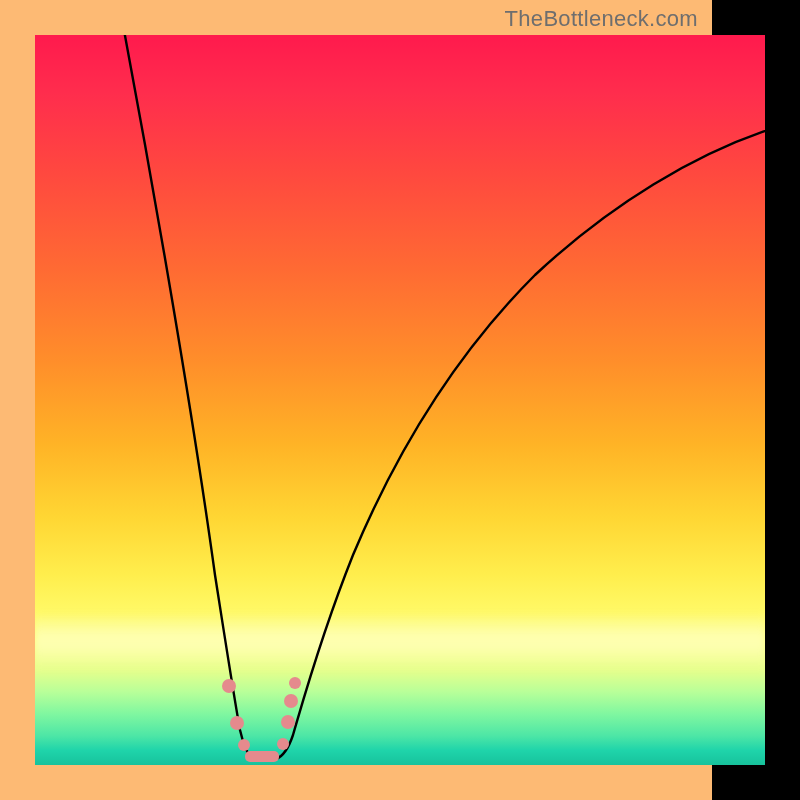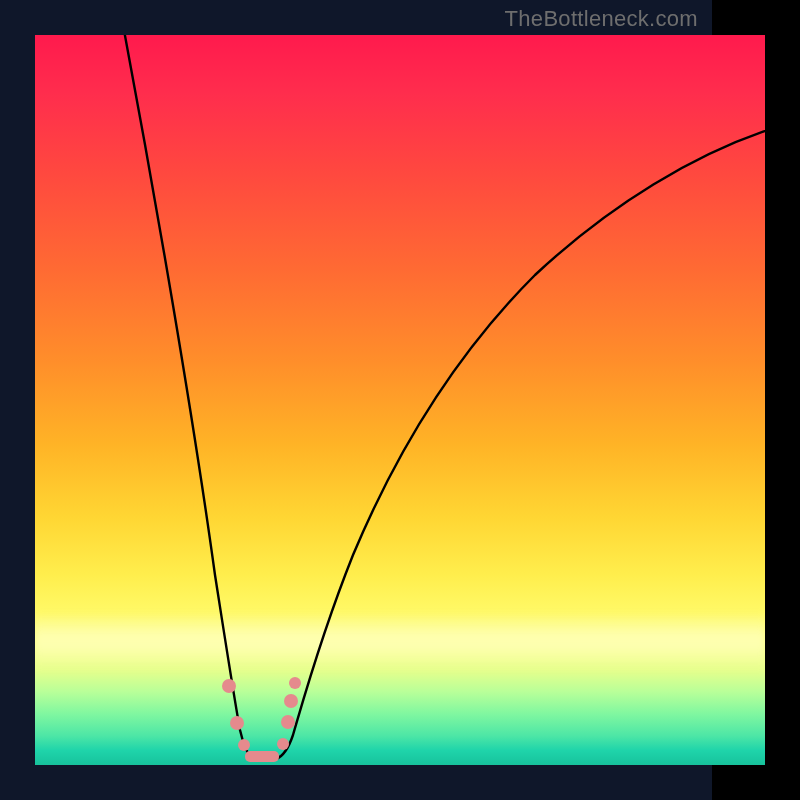--- a/index.html
+++ b/index.html
@@ -1,16 +1,16 @@
 <!DOCTYPE html>
 <html><head>
 <meta charset="utf-8">
 <style>
   html,body{margin:0;padding:0;width:800px;height:800px;background:#000;overflow:hidden;font-family:Arial,Helvetica,sans-serif}
-  .stage{position:relative;width:712px;height:800px;background:#0f172a}
+  .stage{position:relative;width:712px;height:800px;background:#fdba74}
   .plot{position:absolute;left:35px;top:35px;width:730px;height:730px;overflow:hidden}
   .gradient{position:absolute;inset:0;
     background:linear-gradient(to bottom,
       #ff1a4d 0%,
       #ff2d4d 8%,
       #ff4640 18%,
       #ff6a33 32%,
       #ff8f2a 45%,
       #ffb326 56%,
       #ffd633 66%,

